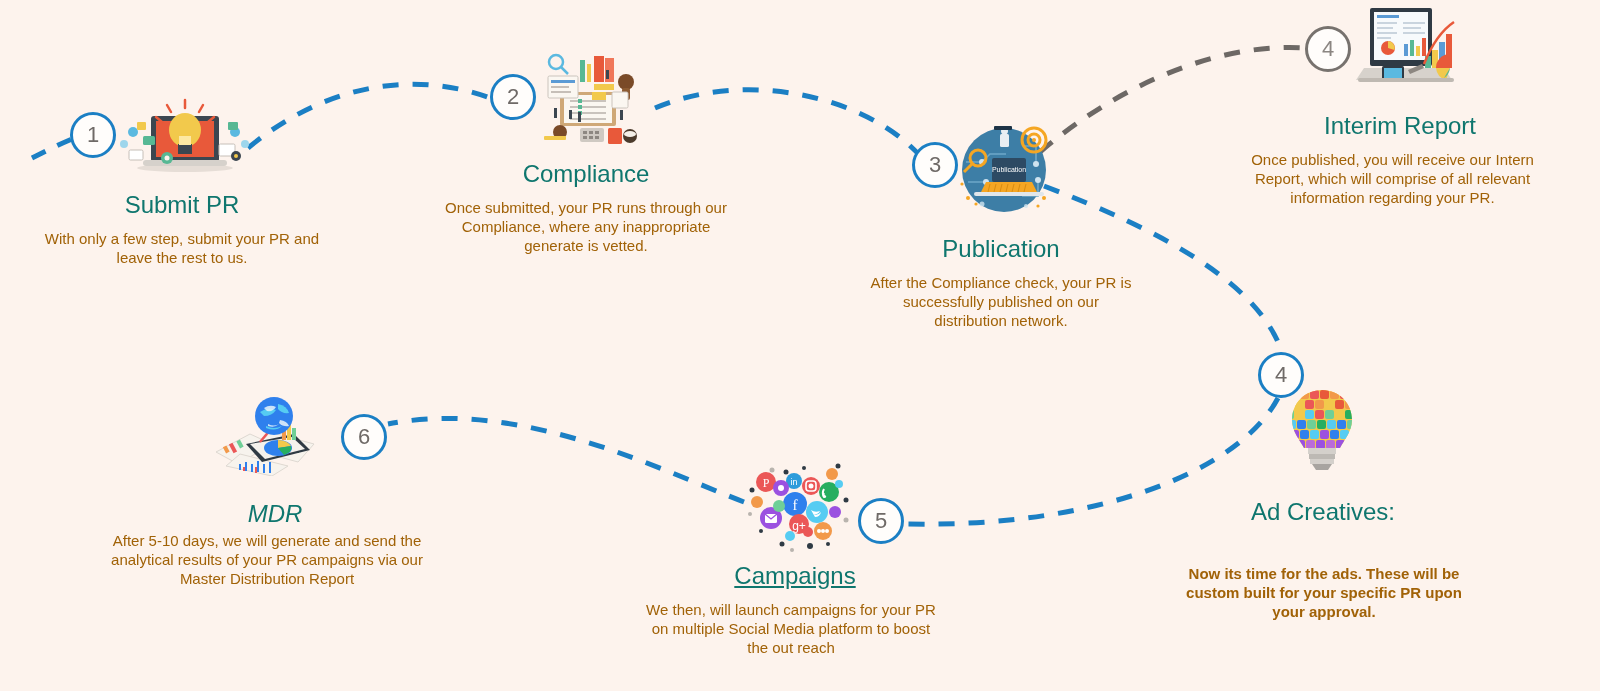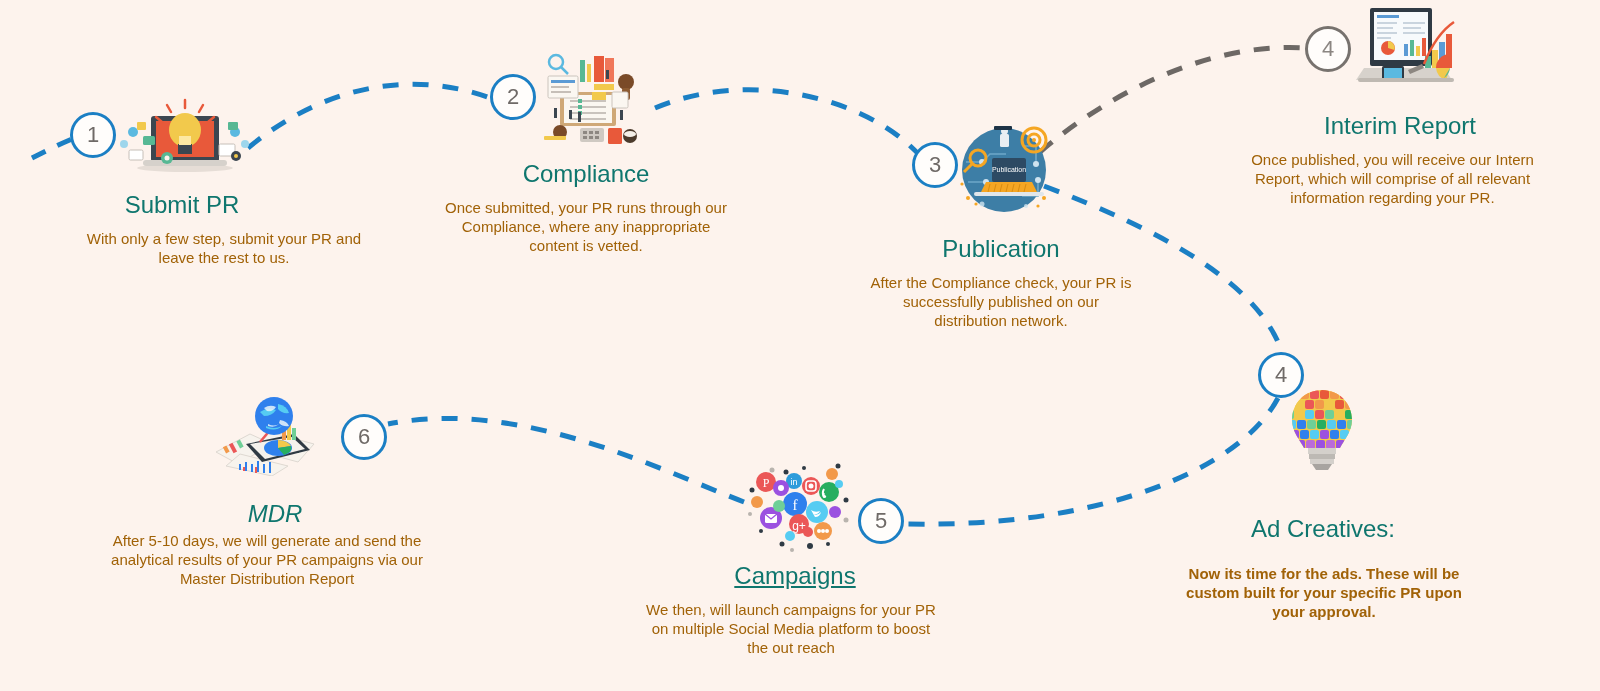--- a/index.html
+++ b/index.html
@@ -121,21 +121,21 @@
         <circle cx="130" cy="52" r="4" fill="#9ed6ec"></circle>
         <rect x="104" y="52" width="16" height="12" rx="1.5" fill="#fff" stroke="#c6bfb8"></rect>
         <rect x="113" y="30" width="10" height="8" rx="1" fill="#57b894"></rect>
         <circle cx="121" cy="64" r="5" fill="#3c4650"></circle>
         <circle cx="121" cy="64" r="2" fill="#f2c94c"></circle>
         <circle cx="52" cy="66" r="6" fill="#57b894"></circle>
         <circle cx="52" cy="66" r="2.5" fill="#fdf3ed"></circle>
       </svg>
     </div>
     <div class="step-title" style="left:72px; top:191px; width:220px;">Submit PR</div>
-    <div class="step-desc" style="left:42px; top:229px; width:280px;margin-left:42px;">With only a few step, submit your PR and leave the rest to us.</div>
+    <div class="step-desc" style="left:42px; top:229px; width:280px;">With only a few step, submit your PR and leave the rest to us.</div>
   </div>
 
   <div class="step">
     <div class="badge" style="left:490px; top:74px;">
       <span>2</span>
     </div>
     <div class="icon-art" style="left:534px; top:48px;">
       <svg width="106" height="100" viewBox="0 0 106 100">
         <rect x="26" y="44" width="56" height="34" rx="2" fill="#cfa877"></rect>
         <rect x="30" y="47" width="48" height="28" fill="#fbf7f1"></rect>
@@ -182,21 +182,21 @@
         <g fill="#3c4650">
           <rect x="20" y="60" width="3" height="10"></rect>
           <rect x="35" y="62" width="3" height="9"></rect>
           <rect x="86" y="62" width="3" height="10"></rect>
           <rect x="72" y="22" width="3" height="9"></rect>
           <rect x="44" y="64" width="3" height="10"></rect>
         </g>
       </svg>
     </div>
     <div class="step-title" style="left:466px; top:160px; width:240px;">Compliance</div>
-    <div class="step-desc" style="left:436px; top:198px; width:300px;">Once submitted, your PR runs through our Compliance, where any inappropriate content is vetted.</div>
+    <div class="step-desc" style="left:436px; top:198px; width:300px;">Once submitted, your PR runs through our Compliance, where any inappropriate generate is vetted.</div>
   </div>
 
   <div class="step">
     <div class="badge" style="left:912px; top:142px;">
       <span>3</span>
     </div>
     <div class="icon-art" style="left:952px; top:118px;">
       <svg width="104" height="104" viewBox="0 0 104 104">
         <circle cx="52" cy="52" r="42" fill="#3d7ea6"></circle>
         <g stroke="#6ea8c9" stroke-width="1.6" fill="none">
@@ -352,21 +352,21 @@
             <rect x="44" y="52" width="9" height="9" rx="2" fill="#bb6bd9"></rect>
             <rect x="54" y="52" width="9" height="9" rx="2" fill="#9b51e0"></rect>
           </g>
         </g>
         <rect x="26" y="60" width="28" height="6" fill="#d4d0cb"></rect>
         <rect x="27" y="66" width="26" height="5" fill="#bdb9b4"></rect>
         <rect x="28" y="71" width="24" height="5" fill="#d4d0cb"></rect>
         <path d="M30,76 L50,76 L46,82 L34,82 Z" fill="#a8a4a0"></path>
       </svg>
     </div>
-    <div class="step-title" style="left:1210px; top:515px; width:226px;">Ad Creatives:</div>
+    <div class="step-title" style="left:1210px; top:498px; width:226px;">Ad Creatives:</div>
     <div class="step-desc" style="left:1185px; top:564px; width:278px;font-weight:bold;">Now its time for the ads. These will be custom built for your specific PR upon your approval.</div>
   </div>
 
   <div class="step">
     <div class="badge" style="left:858px; top:498px;">
       <span>5</span>
     </div>
     <div class="icon-art" style="left:742px; top:452px;">
       <svg width="114" height="104" viewBox="0 0 114 104">
         <circle cx="24" cy="30" r="10" fill="#eb5757"></circle>

